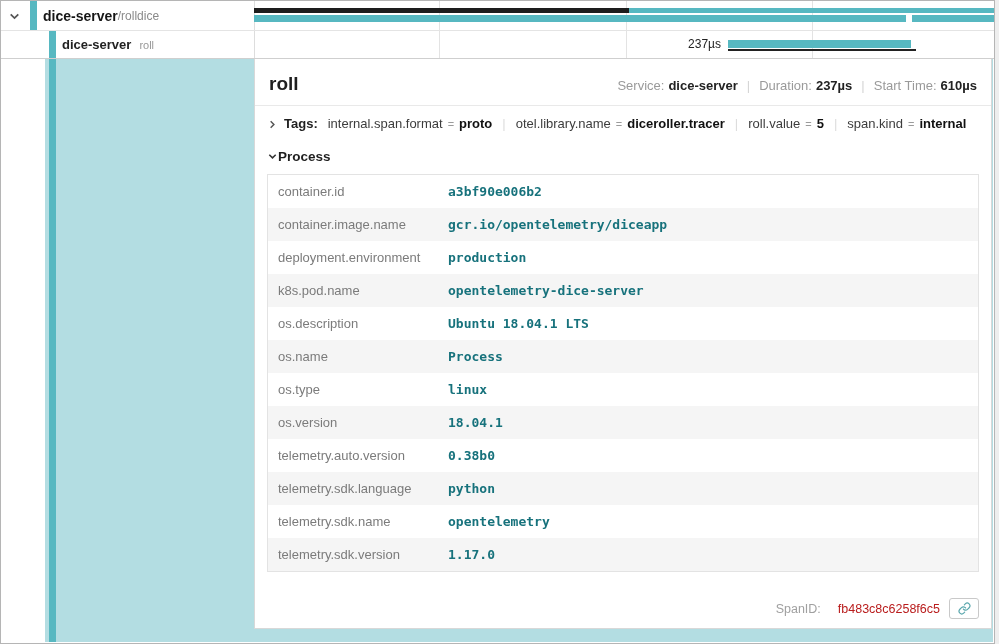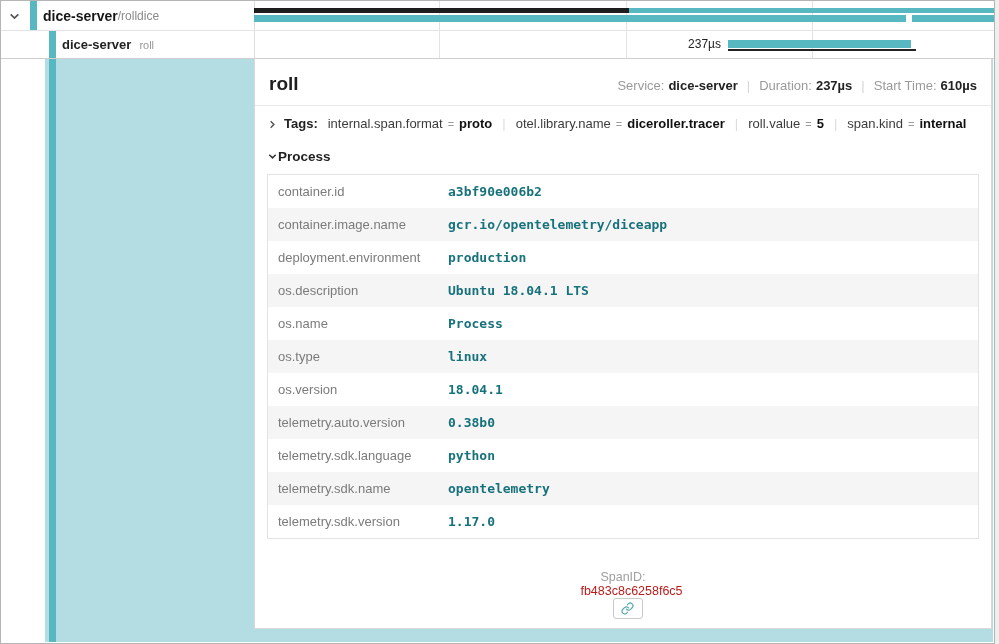--- a/index.html
+++ b/index.html
@@ -70,21 +70,21 @@
 
   .process-table{border-collapse:collapse;width:calc(100% - 24px);margin:4px 12px 0 12px;
                  font-size:13px;border:1px solid #e3e3e3;}
   .process-table td{padding:9px 10px;vertical-align:top;line-height:15px;}
   .process-table td.k{width:150px;color:#7b7b7b;}
   .process-table td.v{font-family:"DejaVu Sans Mono","Liberation Mono",monospace;font-size:13px;
                       color:var(--value-color);font-weight:700;}
   .process-table tr:nth-child(even) td{background:#f5f5f5;}
 
   .card-footer{position:absolute;left:0;right:0;bottom:0;display:flex;justify-content:flex-end;
-               align-items:center;padding:9px 12px;font-size:12.5px;flex-direction:column;}
+               align-items:center;padding:9px 12px;font-size:12.5px;}
   .spanid-label{color:#a0a0a0;}
   .spanid-value{color:#b91c1c;margin-left:17px;}
   .link-btn{margin-left:9px;width:30px;height:21px;border:1px solid #c9c9c9;border-radius:3px;
             background:#fff;display:flex;align-items:center;justify-content:center;cursor:pointer;
             color:#5aa7ad;padding:0;}
 </style>
 </head>
 <body>
 
 <div id="app">
@@ -189,20 +189,24 @@
             </tr>
             <tr>
               <td class="k">container.image.name</td>
               <td class="v">gcr.io/opentelemetry/diceapp</td>
             </tr>
             <tr>
               <td class="k">deployment.environment</td>
               <td class="v">production</td>
             </tr>
             <tr>
+              <td class="k">k8s.pod.name</td>
+              <td class="v">opentelemetry-dice-server</td>
+            </tr>
+            <tr>
               <td class="k">os.description</td>
               <td class="v">Ubuntu 18.04.1 LTS</td>
             </tr>
             <tr>
               <td class="k">os.name</td>
               <td class="v">Process</td>
             </tr>
             <tr>
               <td class="k">os.type</td>
               <td class="v">linux</td>

